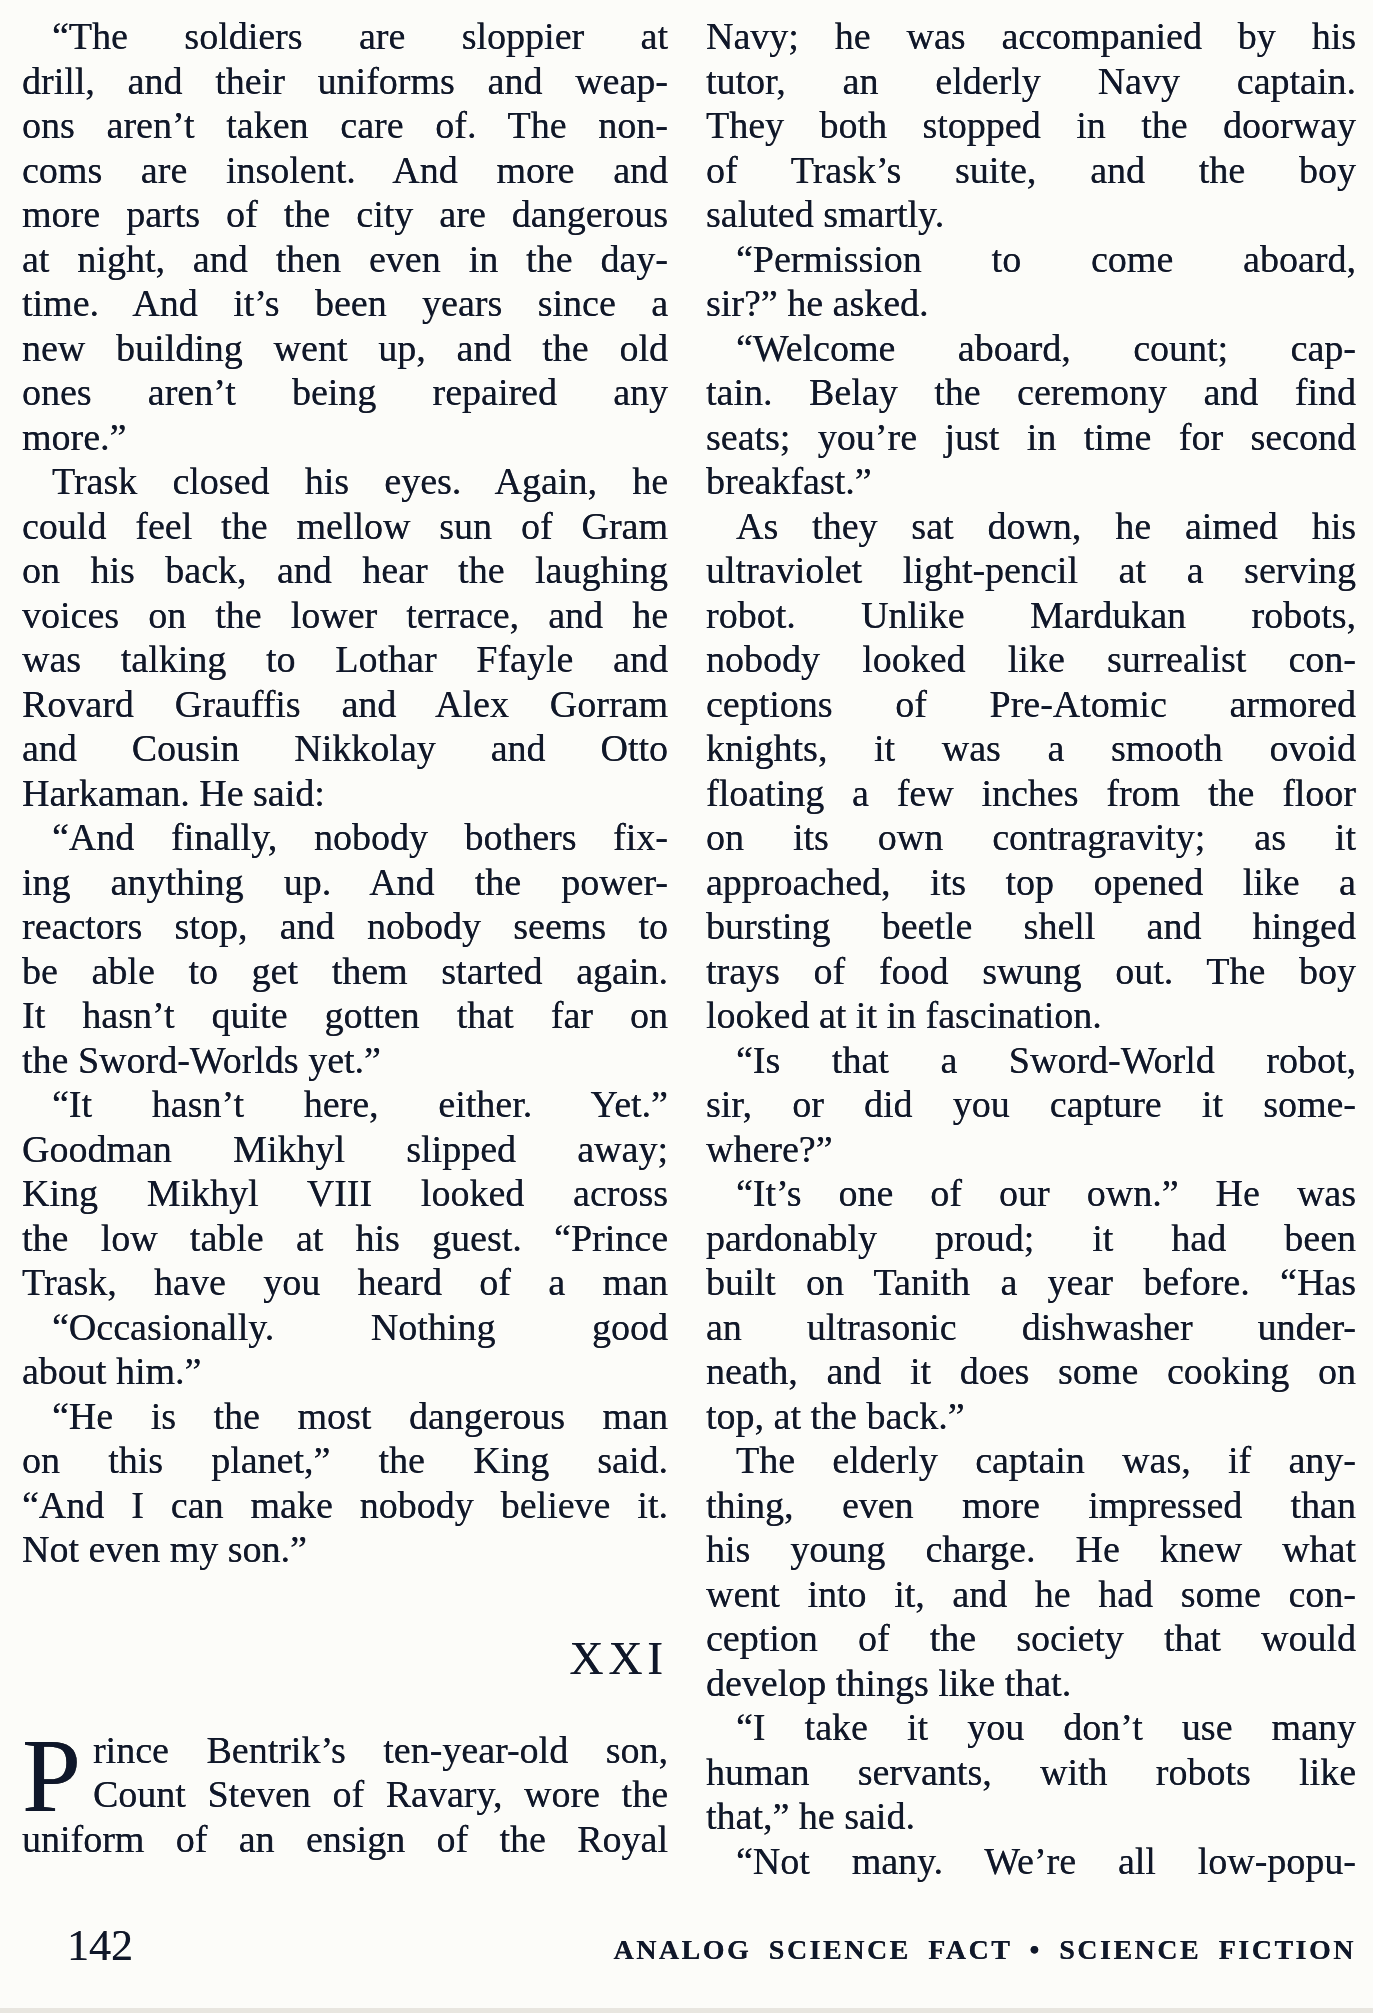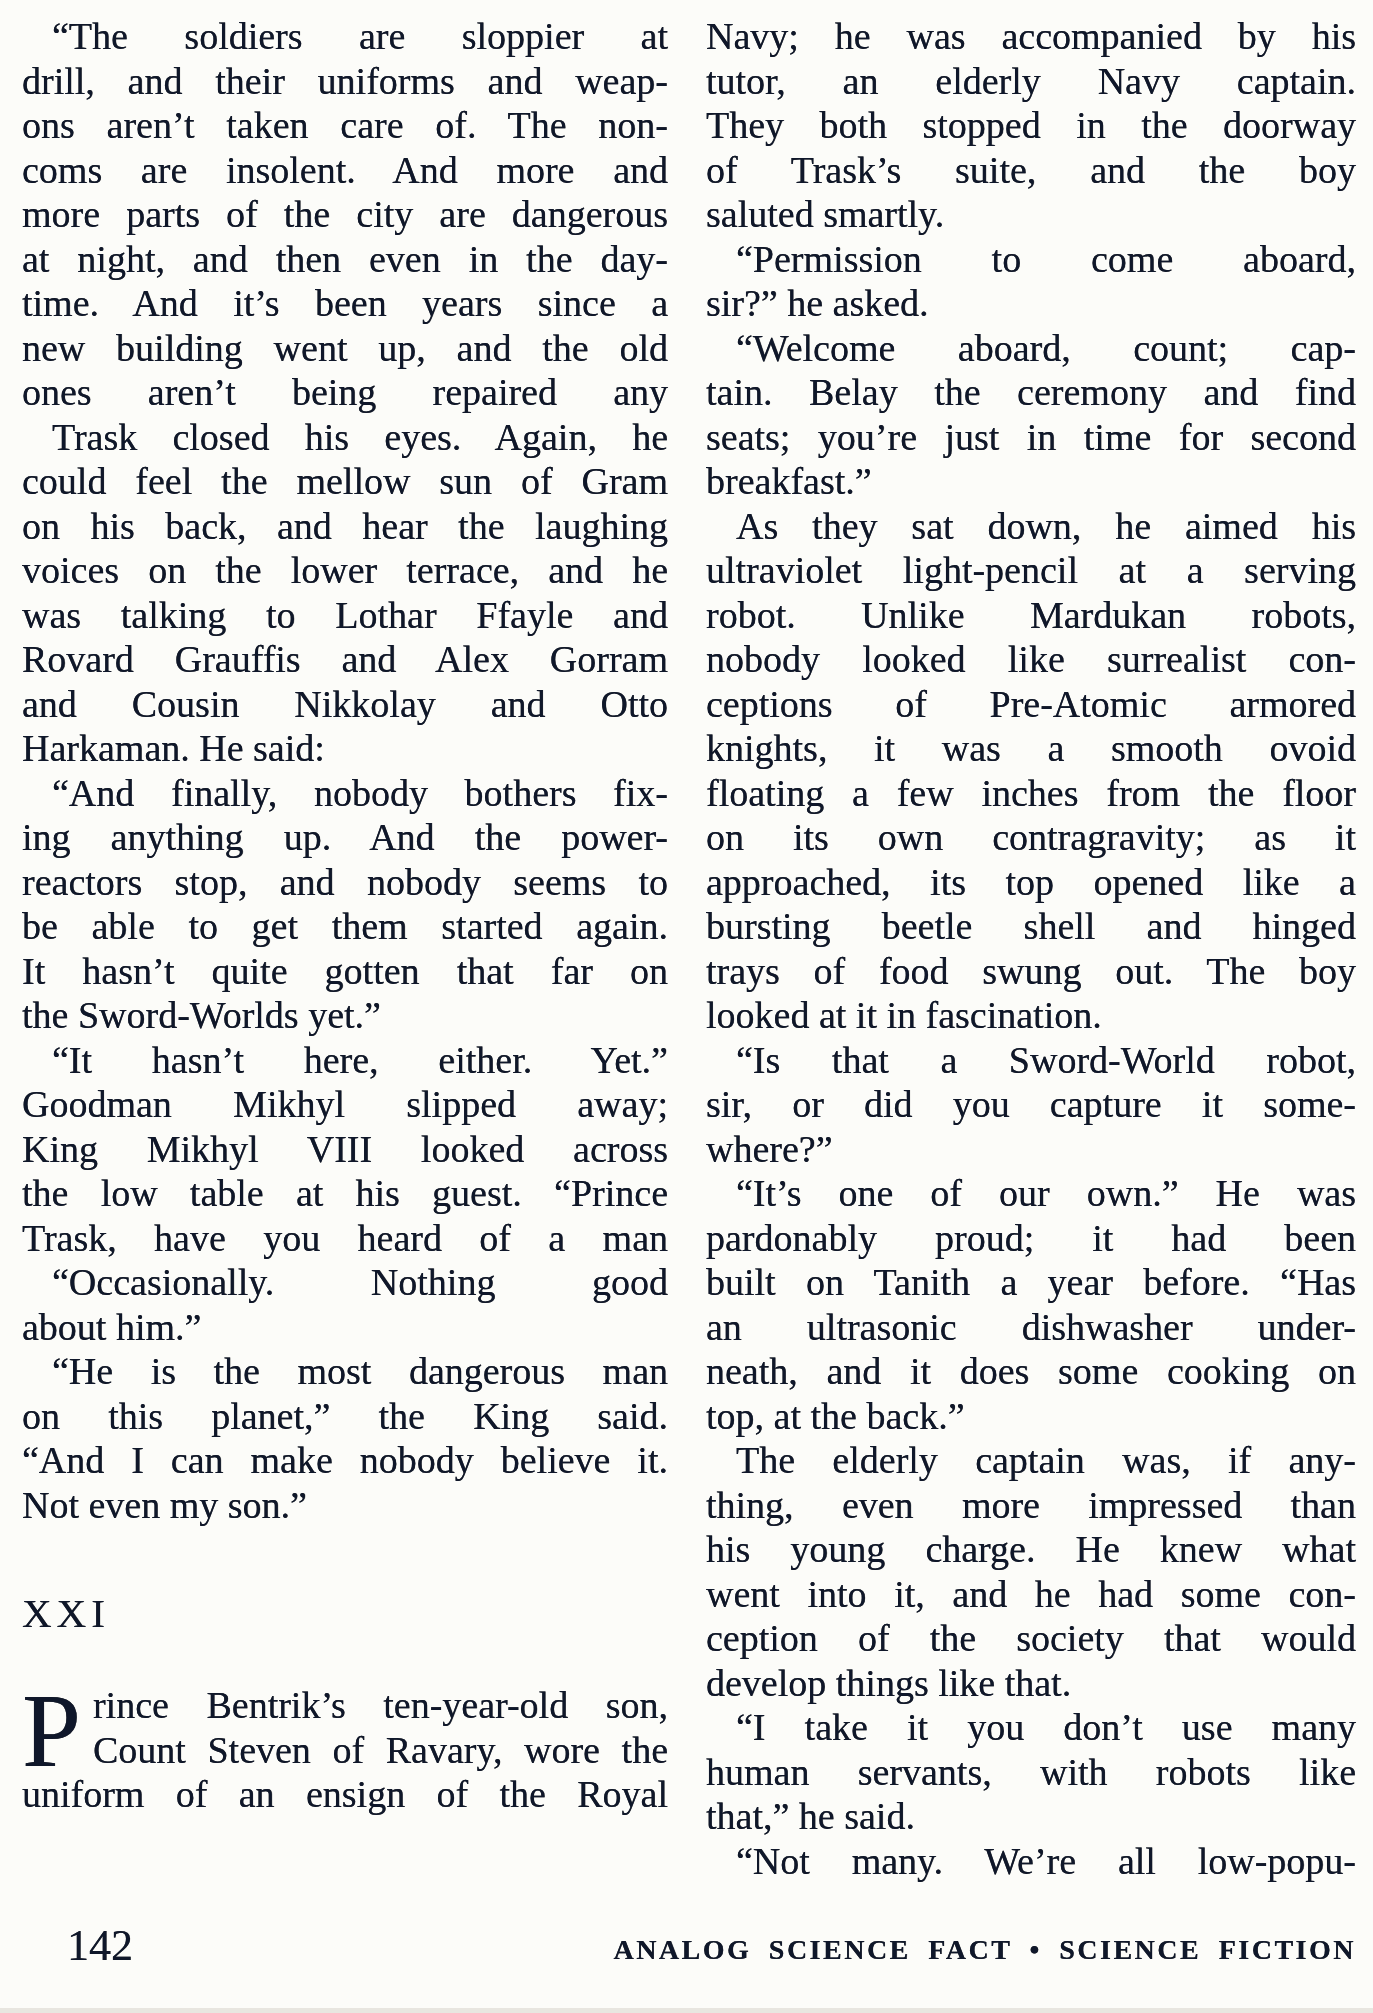--- a/index.html
+++ b/index.html
@@ -18,23 +18,23 @@
   .para{margin:0;}
   .line{
     font-size:38px;
     line-height:44.5px;
     text-align:justify;
     text-align-last:justify;
   }
   .line.lastline{text-align-last:left;}
   .line.firstline{text-indent:30px;}
   .heading{
-    font-size:41px;
+    font-size:47px;
     line-height:44px;
-    text-align:left;
+    text-align:right;
     letter-spacing:5px;
     margin:64px 0 48px 0;
   }
   .dropcap{
     float:left;
     font-size:106px;
     line-height:80px;
     padding:8px 12px 0 0;
   }
   .footer{position:absolute;left:22px;top:1922px;width:1334px;height:70px;}
@@ -56,20 +56,21 @@
       <div class="para">
         <div class="line firstline">“The soldiers are sloppier at</div>
         <div class="line">drill, and their uniforms and weap-</div>
         <div class="line">ons aren’t taken care of. The non-</div>
         <div class="line">coms are insolent. And more and</div>
         <div class="line">more parts of the city are dangerous</div>
         <div class="line">at night, and then even in the day-</div>
         <div class="line">time. And it’s been years since a</div>
         <div class="line">new building went up, and the old</div>
         <div class="line">ones aren’t being repaired any</div>
+        <div class="line lastline">more.”</div>
       </div>
       <div class="para">
         <div class="line firstline">Trask closed his eyes. Again, he</div>
         <div class="line">could feel the mellow sun of Gram</div>
         <div class="line">on his back, and hear the laughing</div>
         <div class="line">voices on the lower terrace, and he</div>
         <div class="line">was talking to Lothar Ffayle and</div>
         <div class="line">Rovard Grauffis and Alex Gorram</div>
         <div class="line">and Cousin Nikkolay and Otto</div>
         <div class="line lastline">Harkaman. He said:</div>

